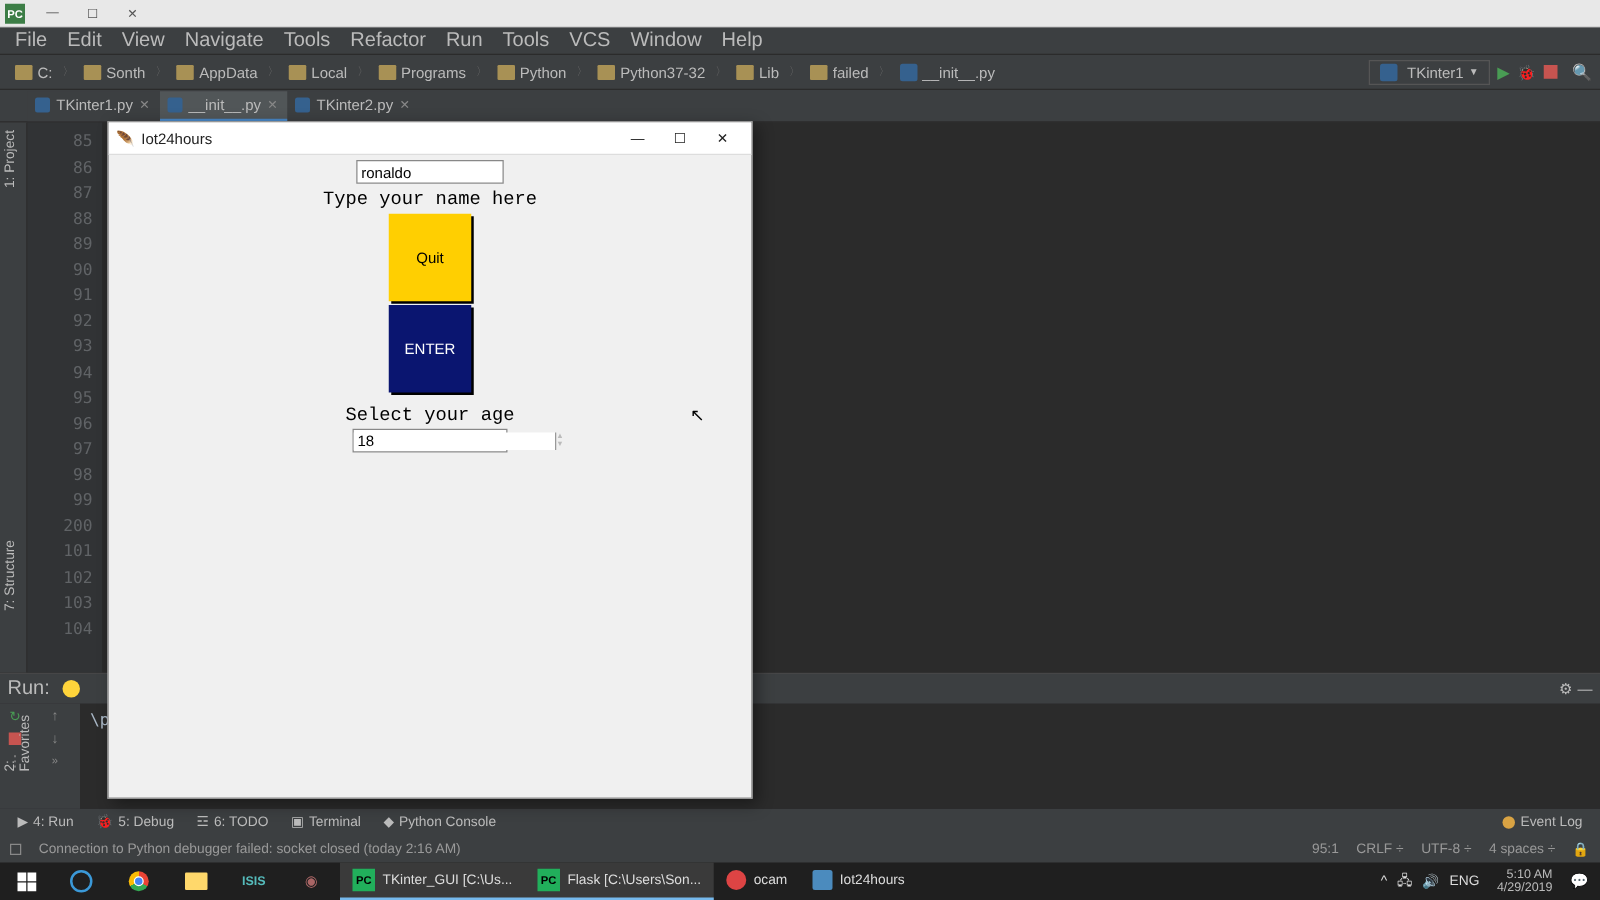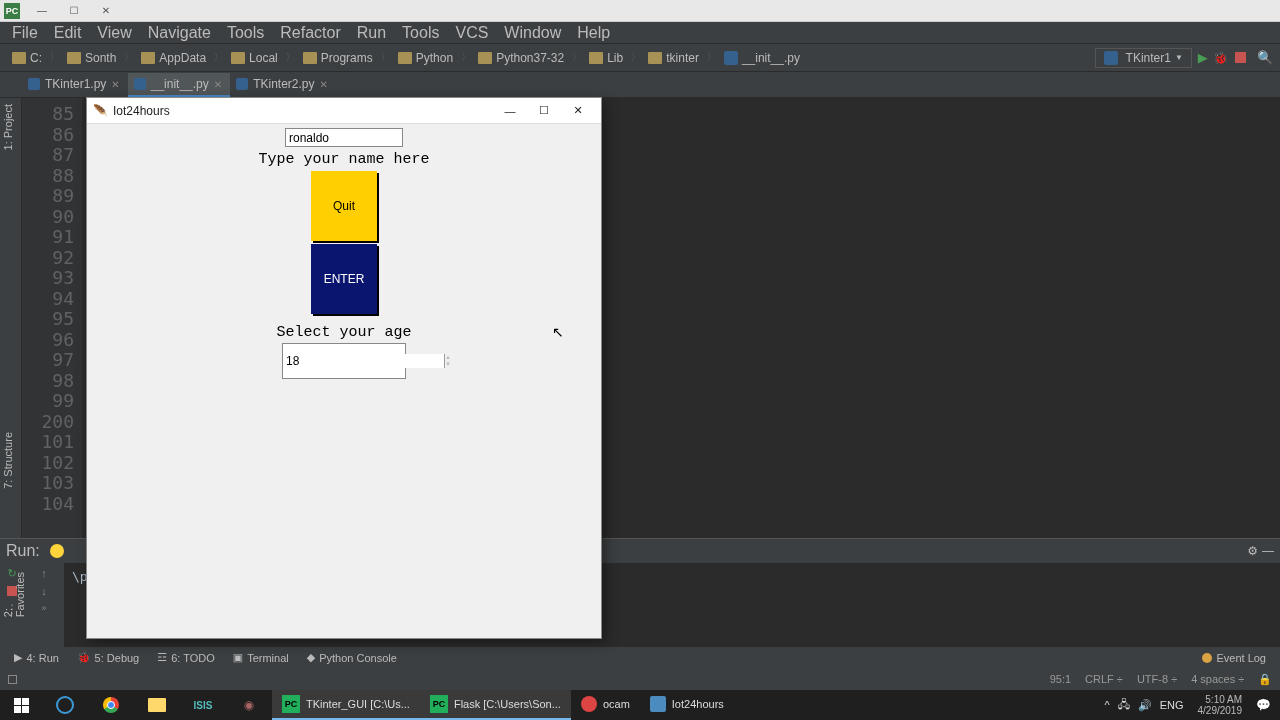--- a/index.html
+++ b/index.html
@@ -33,21 +33,21 @@
   .tab { padding:4px 8px 4px 6px; background:#3c3f41; color:#bbb; font-size:12px; display:flex;align-items:center;gap:5px;border-bottom:2px solid transparent;}
   .tab.active { background:#515658; border-bottom-color:#4a88c7;}
   .tab .close-x { color:#888; font-size:10px;}
   .tab-ico {width:12px;height:12px;background:#35618e;border-radius:2px;display:inline-block;}
   
   
   .main { position: relative; height: 440px; background:#2b2b2b; display:flex;}
   .left-gutter { width:22px; background:#3c3f41; border-right:1px solid #2b2b2b;}
   .left-gutter .vtab { writing-mode: vertical-rl; transform:rotate(180deg); padding:6px 2px; color:#bbb;font-size:11px;}
   .editor { flex:1; position:relative;}
-  .line-nums { position:absolute; left:0; top:0; width:60px; background:#313335; height:100%; padding:6px 8px 0 0; text-align:right; color:#606366; font-family:"Consolas",monospace; font-size:18px; line-height:20.5px;}
+  .line-nums { position:absolute; left:0; top:0; width:60px; background:#313335; height:100%; padding:6px 8px 0 0; text-align:right; color:#606366; font-family:"Consolas",monospace; font-size:13px; line-height:20.5px;}
   .code-area { position:absolute; left:60px; right:0; top:0; bottom:0; background:#2b2b2b;}
   
   
   .run-panel { height: 108px; background:#2b2b2b; border-top:1px solid #555;}
   .run-header { height:24px; background:#3c3f41; display:flex;align-items:center;padding:0 6px;gap:4px;}
   .run-header .label {color:#bbb;font-size:16px;}
   .run-header .py-ico {width:14px;height:14px;background:#ffd43b;border-radius:50%;margin-left:6px;display:inline-block;}
   .run-header .spacer{flex:1;}
   .run-header .gear{color:#bbb;font-size:12px;}
   .run-body { display:flex; height:84px;}
@@ -94,21 +94,21 @@
   .tk-title .t{flex:1;font-size:12px;color:#222;}
   .tk-title .wbtn{width:34px;height:22px;display:flex;align-items:center;justify-content:center;font-size:11px;color:#222;}
   .tk-body { padding:4px 0 0 0; display:flex;flex-direction:column;align-items:center;}
   .tk-entry { width:118px; height:19px; border:1px solid #888; background:#fff; font-size:12px; padding:1px 3px; font-family:Arial;}
   .tk-label { font-family:"Courier New",monospace; font-size:15px; color:#000; margin-top:4px;}
   .tk-btn { width:66px; height:70px; display:flex;align-items:center;justify-content:center;font-size:12px;color:#fff;margin-top:3px;position:relative;}
   .tk-btn.enter{background:#0a1570;box-shadow:2px 2px 0 #000;}
   .tk-btn.quit{background:#ffcf01;color:#000;box-shadow:2px 2px 0 #000;}
   .tk-btn.save{background:#0a1570;box-shadow:2px 2px 0 #000;}
   .tk-greet { font-family:"Courier New",monospace;font-size:15px;color:#000;margin-top:18px;white-space:pre;}
-  .tk-spin { width:124px;height:36px;border:1px solid #888;background:#fff;display:flex;align-items:center;margin-top:2px;}
+  .tk-spin { width:124px;height:19px;border:1px solid #888;background:#fff;display:flex;align-items:center;margin-top:2px;}
   .tk-spin input{border:none;flex:1;font-size:12px;padding:0 3px;outline:none;}
   .tk-spin .arrows{width:15px;display:flex;flex-direction:column;font-size:6px;line-height:7px;text-align:center;border-left:1px solid #999;}
   .cursor-arrow{position:absolute;left:552px;top:324px;font-size:14px;color:#000;pointer-events:none;}
   
   .left-structure{position:absolute;left:0;top:330px;width:22px;writing-mode:vertical-rl;transform:rotate(180deg);color:#bbb;font-size:11px;padding:4px 2px;}
   .left-fav{position:absolute;left:0;top:470px;width:22px;writing-mode:vertical-rl;transform:rotate(180deg);color:#bbb;font-size:11px;padding:4px 2px;}
 </style>
 </head>
 <body>
 
@@ -169,21 +169,21 @@
       <span>Python37-32</span>
     </span>
     <span class="chev">〉</span>
   <span class="crumb">
       <span class="folder-ico"></span>
       <span>Lib</span>
     </span>
     <span class="chev">〉</span>
   <span class="crumb">
       <span class="folder-ico"></span>
-      <span>tkinter</span>
+      <span>failed</span>
     </span>
     <span class="chev">〉</span>
   <span class="crumb">
       <span class="file-ico-py"></span>
       <span>__init__.py</span>
     </span>
   <div class="navbar-right">
     <div class="run-cfg">
         <span class="file-ico-py"></span>
         <span>TKinter1</span> 
@@ -278,20 +278,21 @@
   <span class="btab">◆ <span>Python Console</span></span>
   <span class="spacer"></span>
   <span class="btab">
       <span class="dot-warn"></span> 
       <span>Event Log</span>
     </span>
 </div>
 
 <div class="statusbar">
   <span class="sq"></span>
+  <span>Connection to Python debugger failed: socket closed (today 2:16 AM)</span>
   <span class="spacer"></span>
   <span>95:1</span>
   <span><span>CRLF</span> ÷</span>
   <span><span>UTF-8</span> ÷</span>
   <span><span>4 spaces</span> ÷</span>
   <span class="lock">🔒</span>
 </div>
 
 <div class="taskbar">
   <div class="tb-btn">

